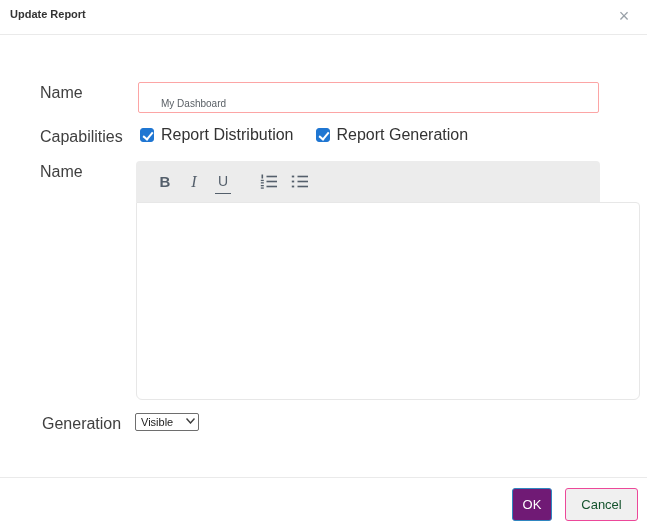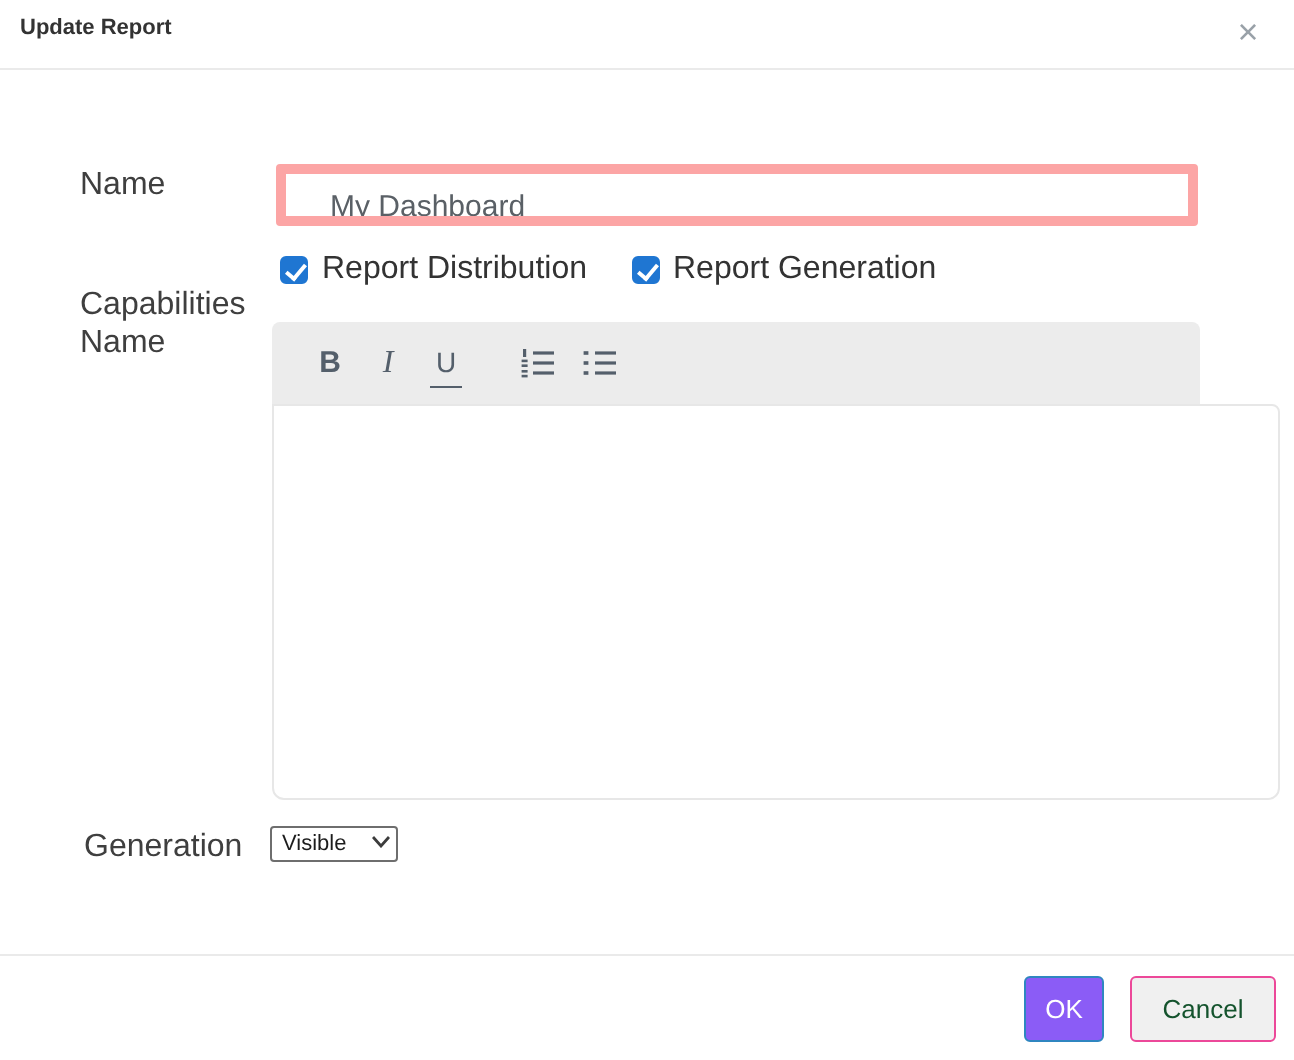--- a/index.html
+++ b/index.html
@@ -33,24 +33,24 @@
   }
   
   .field-label {
     position: absolute; left: 40px;
     font-size: 16px; color: #3f3f3f;
   }
   
   .name-input {
     position: absolute; left: 138px; top: 82px;
     width: 461px; height: 31px;
-    border: 5px solid #fca5a5; border-radius: 2px;
+    border: 1px solid #fca5a5; border-radius: 2px;
     padding: 12px 10px 0 22px;
     font-family: "Liberation Sans", sans-serif;
-    font-size: 15px; color: #5a6066;
+    font-size: 10px; color: #5a6066;
     outline: none; background: #fff;
   }
   
   .cb-row { position: absolute; left: 140px; top: 127px; height: 16px; display: flex; align-items: center; }
   .cb-item { display: flex; align-items: center; margin-right: 22px; cursor: pointer; }
   .cb-item input[type="checkbox"] {
     appearance: none; -webkit-appearance: none;
     width: 14px; height: 14px;
     border: 1px solid #1f76d2; border-radius: 3px;
     background: #fff; margin: 0; cursor: pointer; position: relative;
@@ -116,40 +116,40 @@
     position: absolute; left: 0; top: 477px; width: 647px; height: 0;
     border-top: 1px solid #eaeaea;
   }
   .btn {
     position: absolute; top: 488px; height: 33px;
     font-family: "Liberation Sans", sans-serif;
     font-size: 13px; border-radius: 3px; cursor: pointer;
   }
   .btn-ok {
     left: 512px; width: 40px;
-    background: #8b5cf6; color: #fff; border: 1px solid #2f86c0;
+    background: #701a75; color: #fff; border: 1px solid #2f86c0;
   }
   .btn-cancel {
     left: 565px; width: 73px;
     background: #f0f0f0; color: #14532d; border: 1px solid #ec4899;
   }
 </style>
 </head>
 <body>
 
 <div class="modal">
 
   <div class="dlg-title">Update Report</div>
   <div class="dlg-close">×</div>
   <div class="header-divider"></div>
 
   <div class="field-label" style="top:84px;">Name</div>
   <input class="name-input" type="text" value="My Dashboard" style="">
 
-  <div class="field-label" style="top:128px;margin-top:16px;">Capabilities</div>
+  <div class="field-label" style="top:128px;">Capabilities</div>
   <div class="cb-row">
     <label class="cb-item">
       <input type="checkbox" checked="" style="">
       <span class="cb-label">Report Distribution</span>
     </label>
     <label class="cb-item">
       <input type="checkbox" checked="" style="">
       <span class="cb-label">Report Generation</span>
     </label>
   </div>

